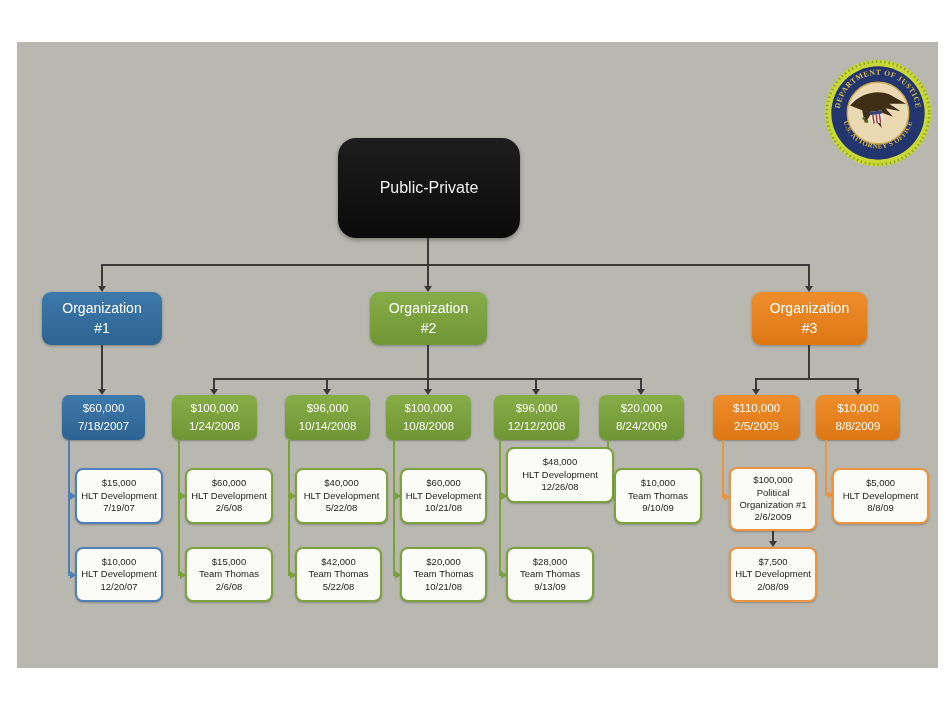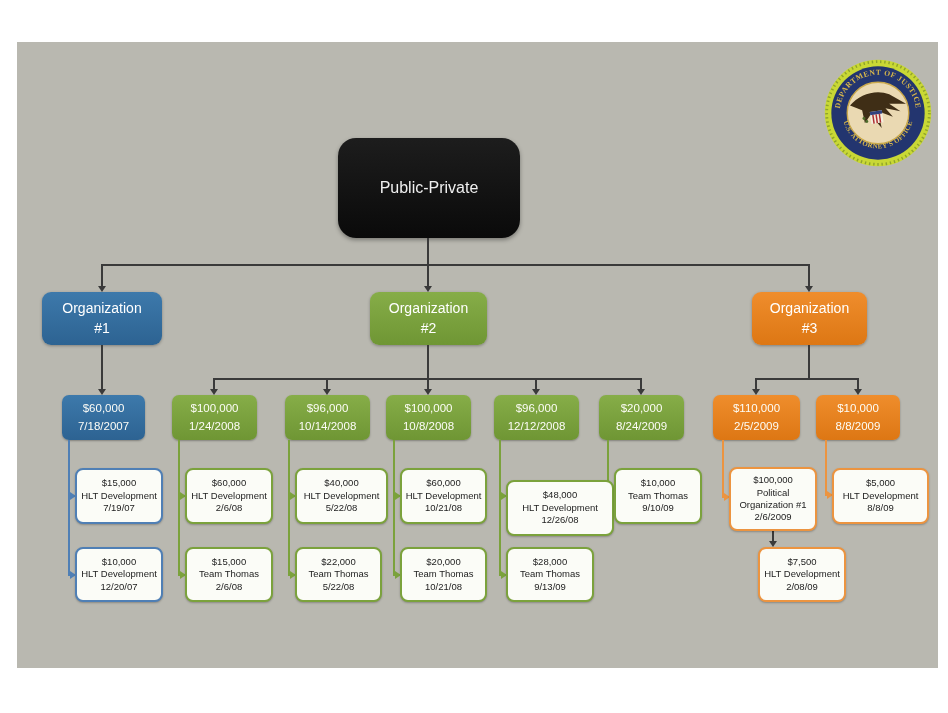--- a/index.html
+++ b/index.html
@@ -198,55 +198,55 @@
       <div>$15,000</div>
       <div>Team Thomas</div>
       <div>2/6/08</div>
     </div>
     <div class="box3 bd-green" style="left:278px;top:426px;width:93px;height:56px">
       <div>$40,000</div>
       <div>HLT Development</div>
       <div>5/22/08</div>
     </div>
     <div class="box3 bd-green" style="left:278px;top:505px;width:87px;height:55px">
-      <div>$22,000</div>
+      <div>$42,000</div>
       <div>Team Thomas</div>
       <div>5/22/08</div>
     </div>
     <div class="box3 bd-green" style="left:383px;top:426px;width:87px;height:56px">
       <div>$60,000</div>
       <div>HLT Development</div>
       <div>10/21/08</div>
     </div>
     <div class="box3 bd-green" style="left:383px;top:505px;width:87px;height:55px">
       <div>$20,000</div>
       <div>Team Thomas</div>
       <div>10/21/08</div>
     </div>
-    <div class="box3 bd-green" style="left:489px;top:438px;width:108px;height:56px">
+    <div class="box3 bd-green" style="left:489px;top:405px;width:108px;height:56px">
       <div>$48,000</div>
       <div>HLT Development</div>
       <div>12/26/08</div>
     </div>
     <div class="box3 bd-green" style="left:489px;top:505px;width:88px;height:55px">
       <div>$28,000</div>
       <div>Team Thomas</div>
       <div>9/13/09</div>
     </div>
     <div class="box3 bd-green" style="left:597px;top:426px;width:88px;height:56px">
       <div>$10,000</div>
       <div>Team Thomas</div>
       <div>9/10/09</div>
     </div>
     <div class="box3 bd-orange" style="left:712px;top:425px;width:88px;height:64px">
       <div>$100,000</div>
       <div>Political Organization #1</div>
       <div>2/6/2009</div>
     </div>
-    <div class="box3 bd-orange" style="left:741px;top:505px;width:88px;height:55px">
+    <div class="box3 bd-orange" style="left:712px;top:505px;width:88px;height:55px">
       <div>$7,500</div>
       <div>HLT Development</div>
       <div>2/08/09</div>
     </div>
     <div class="box3 bd-orange" style="left:815px;top:426px;width:97px;height:56px">
       <div>$5,000</div>
       <div>HLT Development</div>
       <div>8/8/09</div>
     </div>
 

